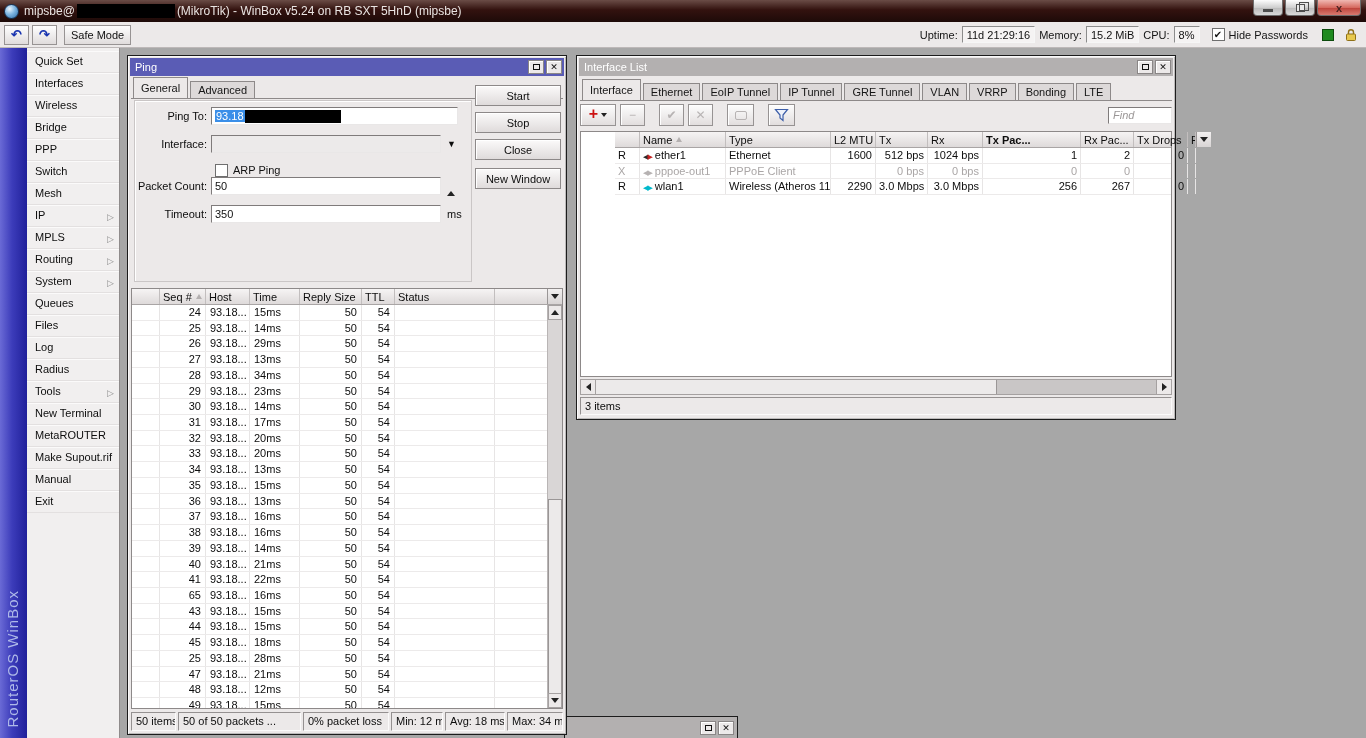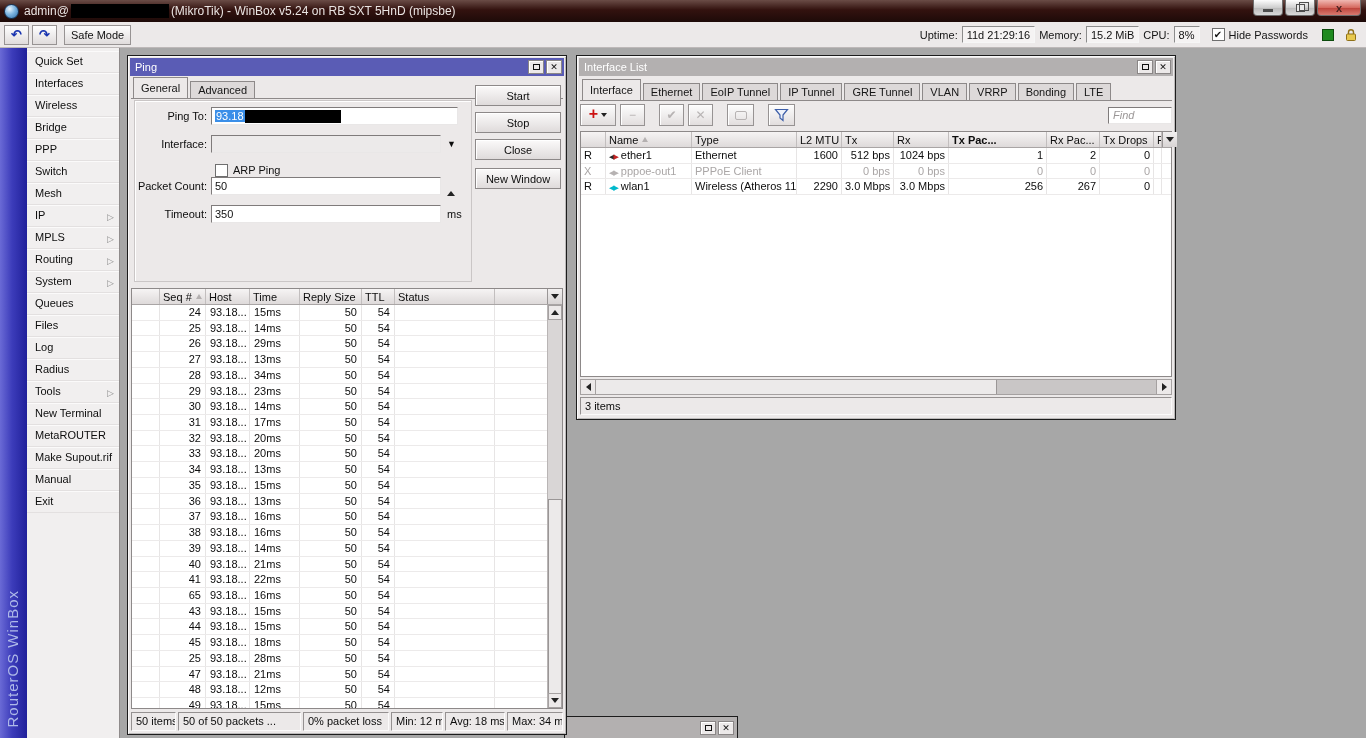--- a/index.html
+++ b/index.html
@@ -130,21 +130,21 @@
   .iface-win { left:456px; top:7px; width:600px; height:365px; z-index:20; }
   .itoolbar { position:absolute; top:45px; left:3px; right:3px; height:28px; display:flex; align-items:center; }
   .ibtn { height:22px; border:1px solid #979393; background:linear-gradient(180deg,#fdfdfd,#e2dede);
     box-shadow:inset 1px 1px 0 #fff; display:flex; align-items:center; justify-content:center; margin-right:4px; }
   .plus { color:#cc1111; font-size:16px; font-weight:bold; line-height:1; margin-top:-2px; }
   .minidrop { width:0; height:0; border-left:3px solid transparent; border-right:3px solid transparent; border-top:4px solid #222; margin-left:3px; }
   .dis { color:#b7b3b3; font-size:12px; }
   .card-ic { width:12px; height:9px; border:1px solid #b7b3b3; border-radius:2px; }
   .find-box { margin-left:auto; width:64px; height:17px; background:#fff; border:1px solid;
     border-color:#7f7b7b #e9e7e7 #e9e7e7 #7f7b7b; color:#9a9696; font-style:italic; padding:1px 4px; }
-  .tablebox { position:absolute; top:75px; left:3px; right:3px; bottom:42px; border:1px solid #8d8989; background:#fff; }
+  .tablebox { position:absolute; top:75px; left:3px; right:3px; bottom:42px; border:1px solid #8d8989; background:#fff;padding-left:34px; }
   .irow { display:flex; height:15.5px; border-bottom:1px solid #eceaea; }
   .icell { border-right:1px solid #e7e5e5; padding:0 3px; line-height:15px; overflow:hidden; white-space:nowrap; flex:0 0 auto; color:#0d0d0d; }
   .icell.r { text-align:right; }
   .icell.fill { flex:1; border-right:none; }
   .irow.off .icell { color:#aaa6a6; }
   .if-ic { font-size:7px; letter-spacing:-1px; margin-right:3px; }
   .hscroll { position:absolute; left:3px; right:3px; bottom:24px; height:16px; background:#c9c6c6;
     border:1px solid #a5a1a1; display:flex; }
   .hs-arr { width:15px; height:14px; background:#ece9e9; border-right:1px solid #a5a1a1;
     display:flex; align-items:center; justify-content:center; flex:0 0 auto; }
@@ -159,21 +159,21 @@
   .bg-win .wbtns { margin-left:auto; padding-right:3px; }
 </style>
 </head>
 <body>
 
 <div class="screen">
 
   <div class="titlebar">
     <span class="app-icon"></span>
     <span class="title-text">
-        <span>admin@</span>
+        <span>mipsbe@</span>
         <span class="redact-title"></span>
         <span>(MikroTik) - WinBox v5.24 on RB SXT 5HnD (mipsbe)</span>
       </span>
     <div class="win-controls">
       <div class="wc min">
           <span class="glyph-min"></span>
         </div>
       <div class="wc max">
           <span class="glyph-restore"></span>
         </div>

